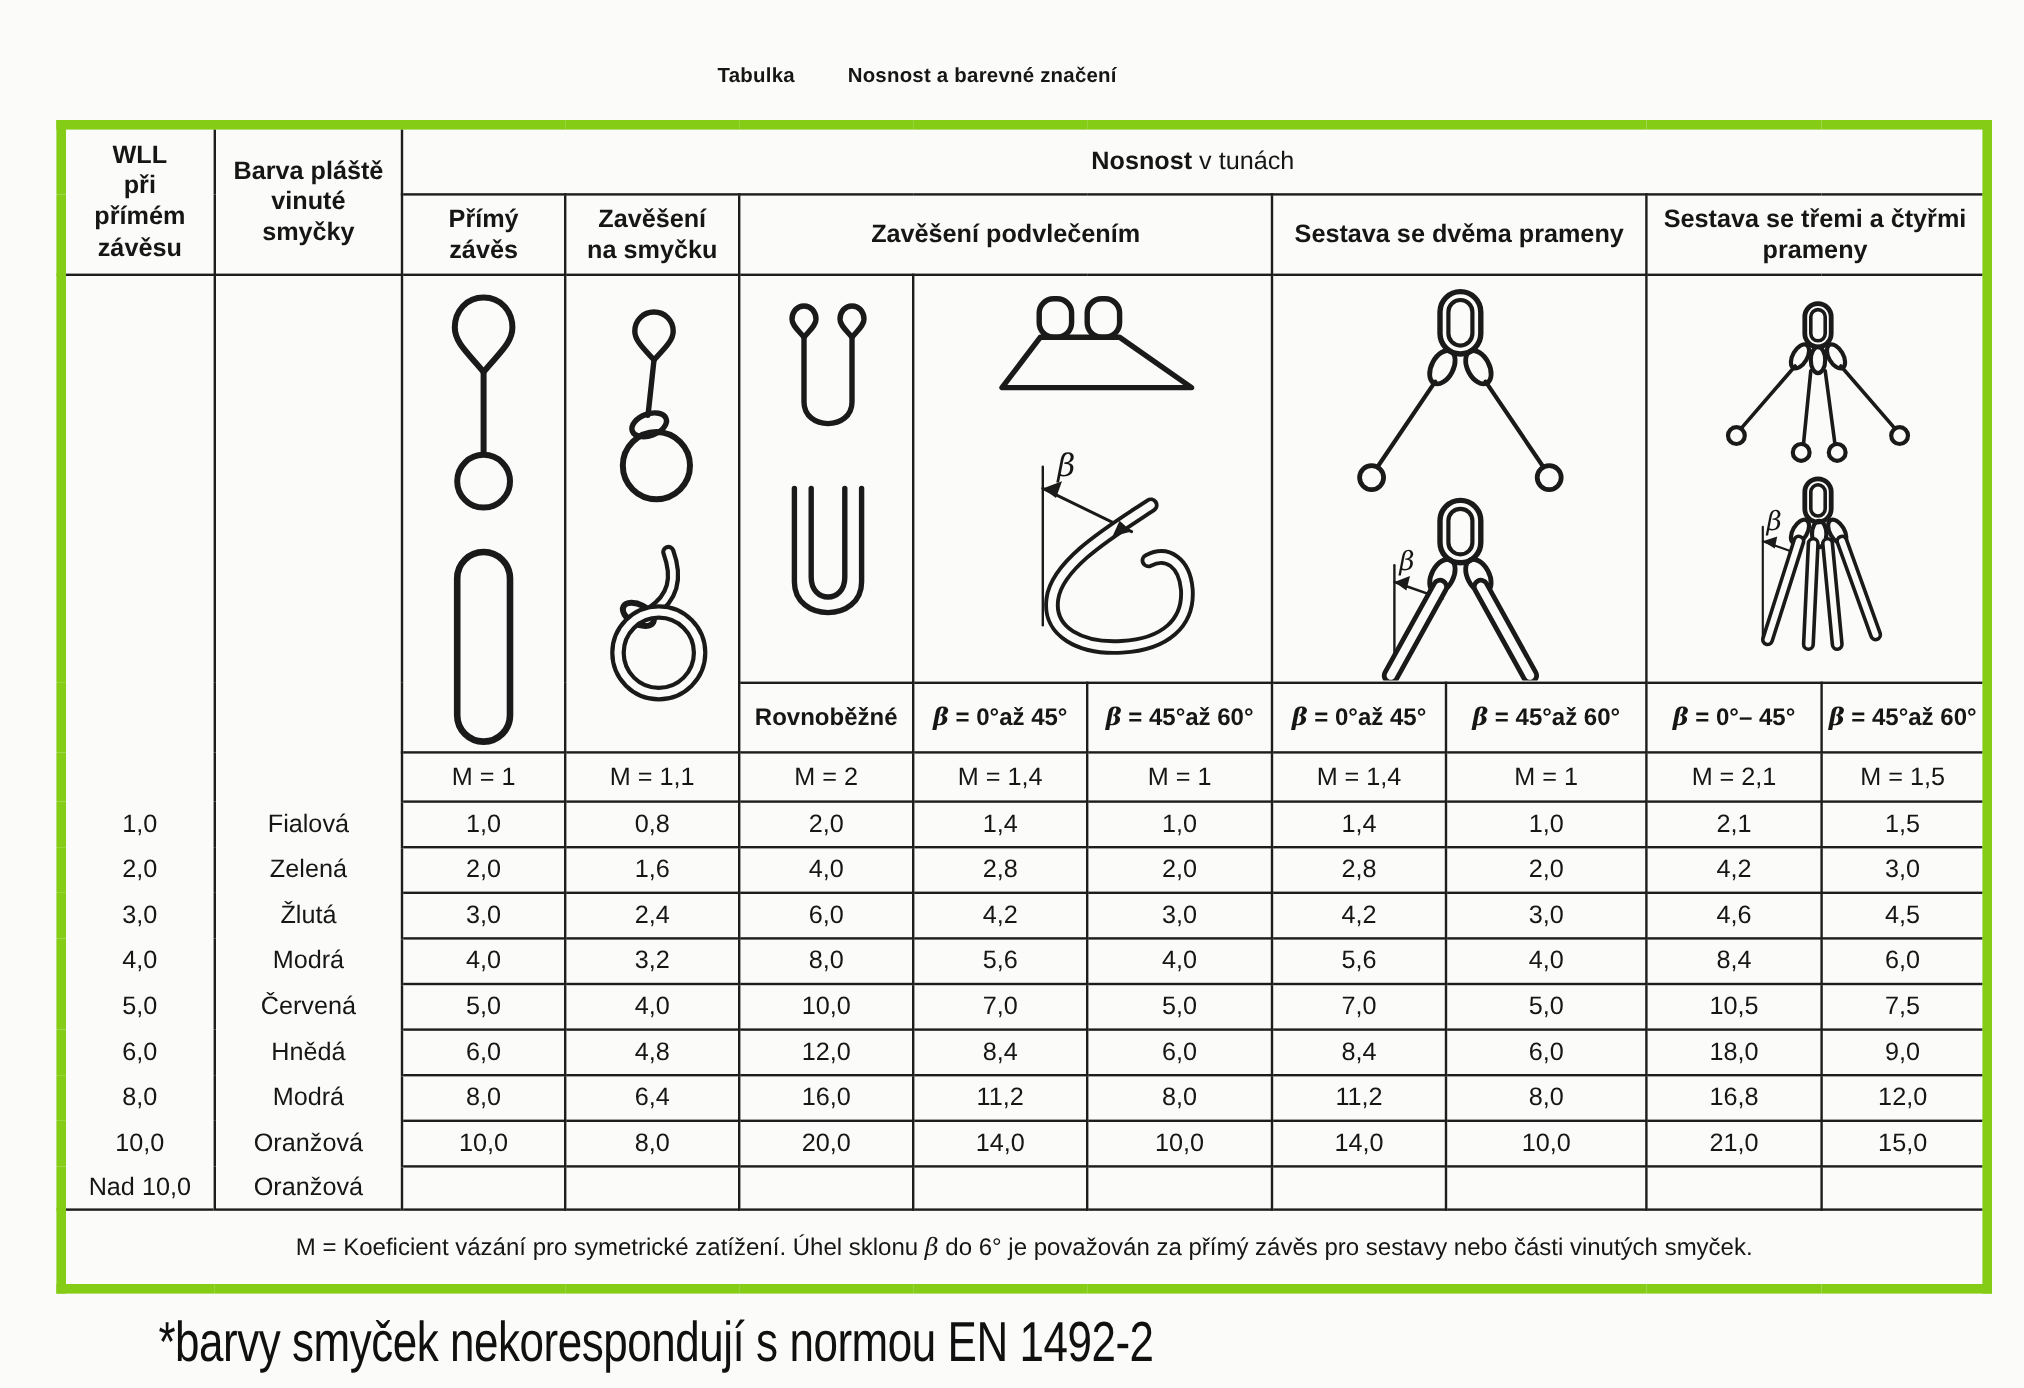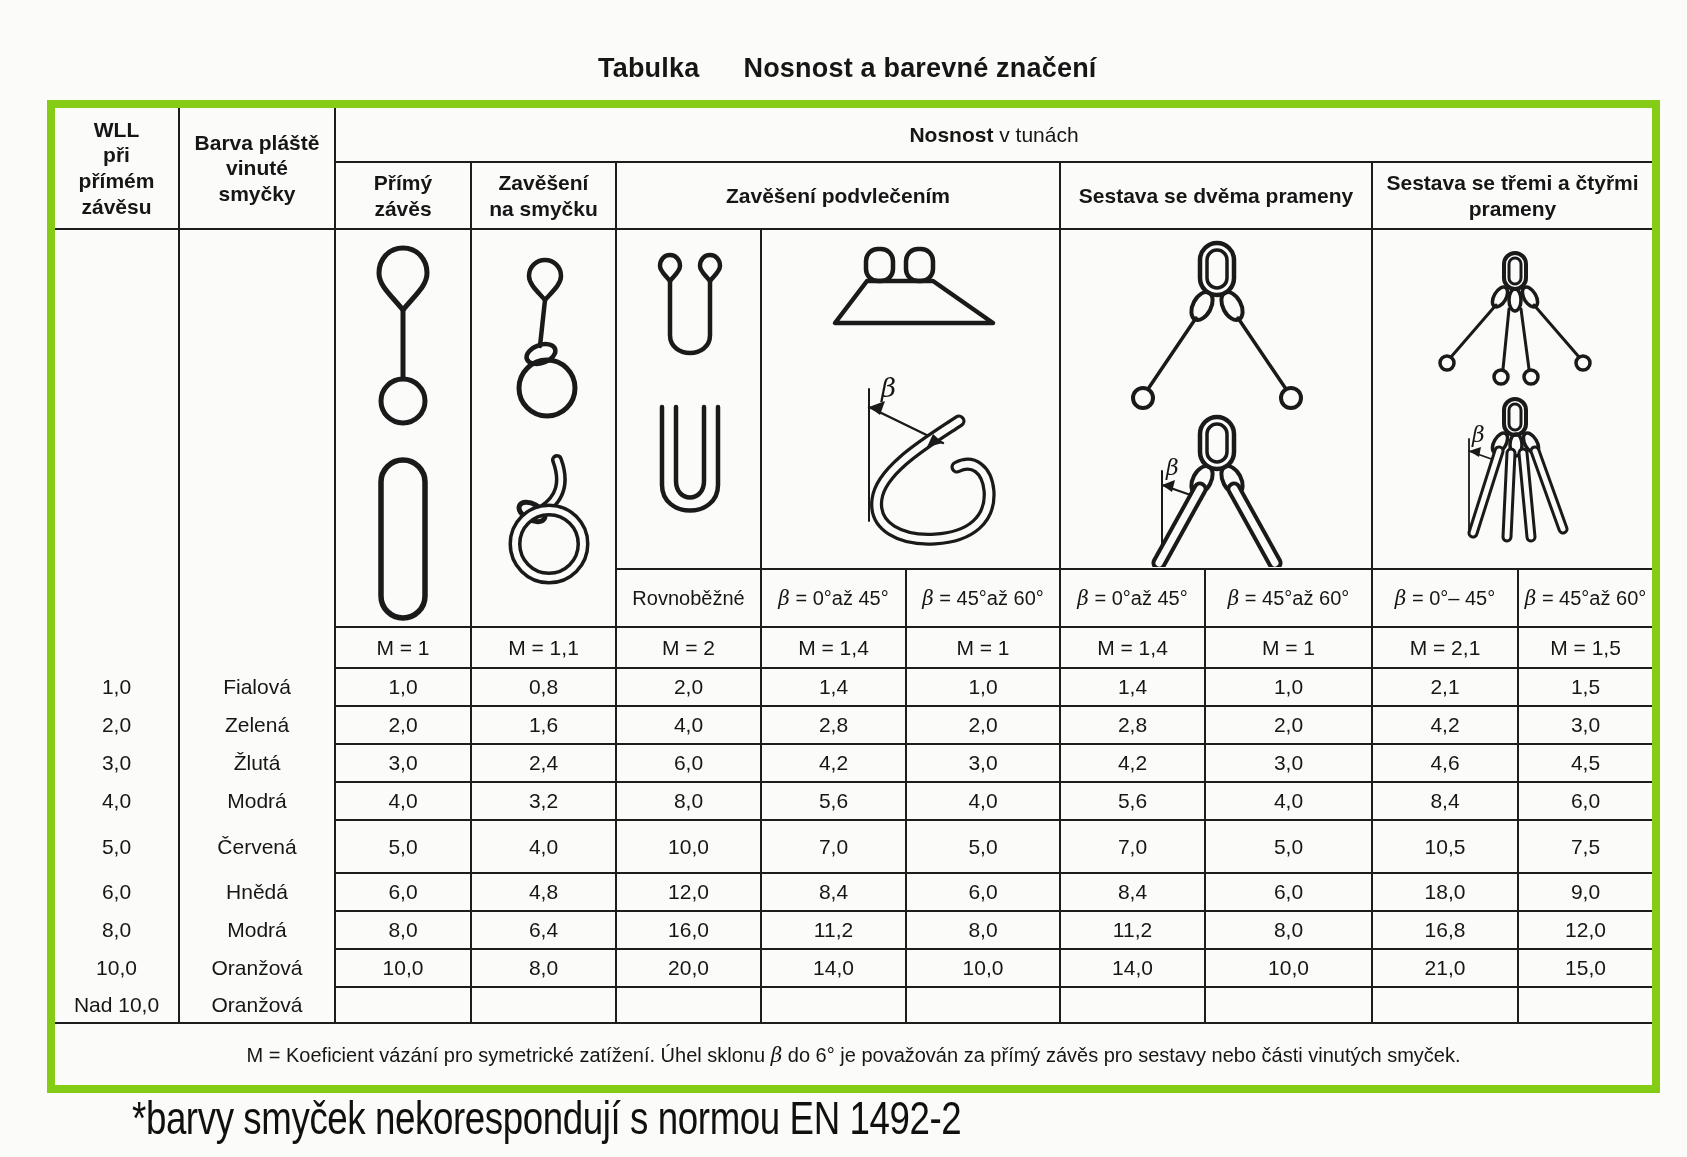--- a/index.html
+++ b/index.html
@@ -1,23 +1,23 @@
 <!DOCTYPE html>
 <html><head>
 <meta charset="utf-8">
 <style>
   html,body{margin:0;padding:0}
   body{width:1687px;height:1157px;background:#fbfbf9;font-family:"Liberation Sans",sans-serif;color:#161616;position:relative;overflow:hidden}
-  .doc-title{position:absolute;top:53px;left:598px;font-size:27px;font-weight:700;white-space:nowrap;letter-spacing:.2px}
+  .doc-title{position:absolute;top:53px;left:598px;font-size:17px;font-weight:700;white-space:nowrap;letter-spacing:.2px}
   .doc-title .t1{margin-right:44px}
   table.main{position:absolute;left:47px;top:100px;width:1605px;border-collapse:collapse;table-layout:fixed;border:8px solid #84cc16}
   .main td{border:2px solid #1d1d1d;text-align:center;vertical-align:middle;font-size:21px;line-height:1.22;padding:2px;overflow:hidden}
   td.hdr{font-weight:700;white-space:pre-line}
   td.plain{border-top:none;border-bottom:none}
-  td.ang{font-size:20px;font-weight:400}
+  td.ang{font-size:20px;font-weight:700}
   td.m{font-size:21px}
   td.icon-cell{padding:0}
   td.note-cell{text-align:center;padding:6px 12px;font-size:20px;line-height:1.3}
   .beta{font-family:"DejaVu Serif",serif;font-style:italic}
   svg{display:block;margin:0 auto}
   .svgbeta{font-family:"DejaVu Serif",serif;font-style:italic;font-size:26px;fill:#161616}
   .svgbeta.small{font-size:22px}
   .annot{position:absolute;left:132px;top:1090px;font-size:47px;letter-spacing:-.5px;transform:scaleX(.78);transform-origin:0 0;white-space:nowrap;color:#101010}
 </style>
 </head>
@@ -257,21 +257,21 @@
     <td class="val">4,0</td>
     <td class="val">3,2</td>
     <td class="val">8,0</td>
     <td class="val">5,6</td>
     <td class="val">4,0</td>
     <td class="val">5,6</td>
     <td class="val">4,0</td>
     <td class="val">8,4</td>
     <td class="val">6,0</td>
   </tr>
-  <tr style="height:53px">
+  <tr style="height:38px">
     <td class="plain">5,0</td>
     <td class="plain">Červená</td>
     <td class="val">5,0</td>
     <td class="val">4,0</td>
     <td class="val">10,0</td>
     <td class="val">7,0</td>
     <td class="val">5,0</td>
     <td class="val">7,0</td>
     <td class="val">5,0</td>
     <td class="val">10,5</td>

